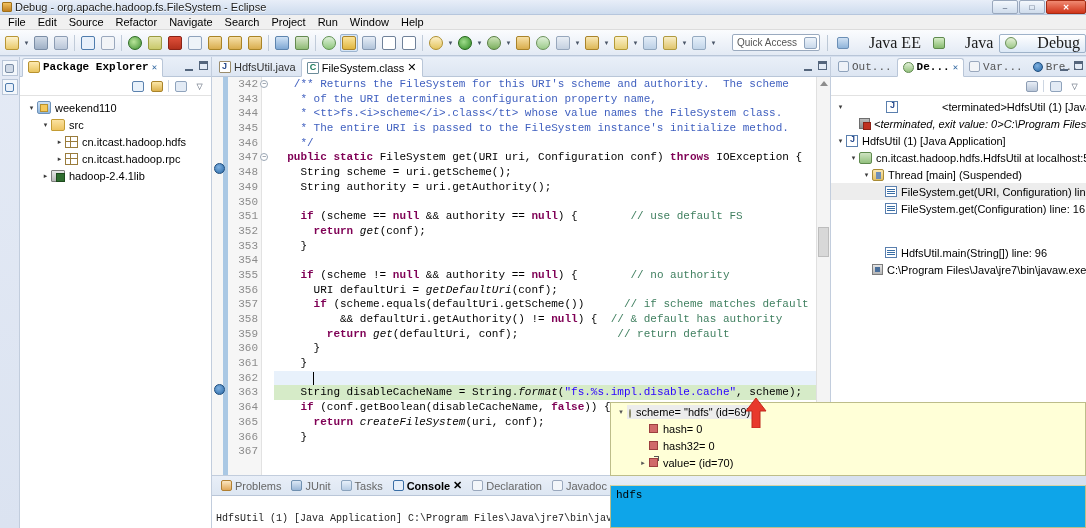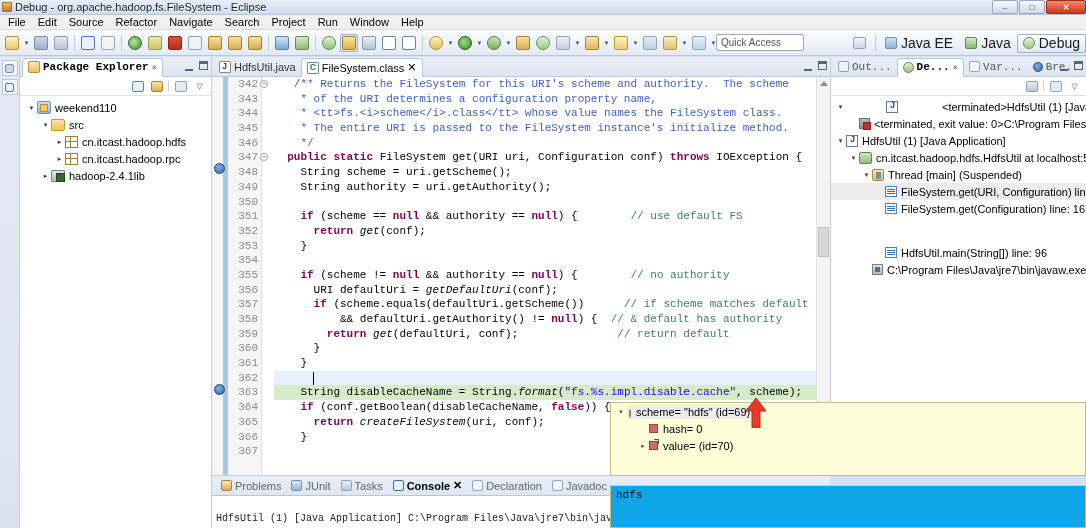--- a/index.html
+++ b/index.html
@@ -70,37 +70,37 @@
   .tb-arrow {
     width: 9px; height: 18px; display: flex; align-items: center;
     justify-content: center; font-size: 6px; color: #4a5668; flex: none;
   }
   .tb-sep { width: 1px; height: 16px; background: #c0cbd9; margin: 0 3px; flex: none; }
   .ico {
     display: inline-block; width: 14px; height: 14px; border-radius: 2px;
     position: relative;
   }
   .quick-access {
-    position: absolute; right: 282px; top: 4px; width: 88px; height: 17px;
+    position: absolute; right: 266px; top: 4px; width: 88px; height: 17px;
     background: #fff; border: 1px solid #9aaabf; border-radius: 2px;
     font-size: 10px; color: #555; padding: 1px 4px; line-height: 14px;
   }
   .persp-bar {
     position: absolute; right: 0; top: 3px; height: 20px;
     display: flex; align-items: center;
   }
   .persp-open {
     width: 20px; height: 18px; margin-right: 3px;
     display: flex; align-items: center; justify-content: center;
   }
   .persp-sep { width: 1px; height: 16px; background: #bcc8d6; margin: 0 3px; }
   .persp-btn {
-    display: flex; align-items: center; gap: 4px; height: 19px;
-    padding: 0 5px; font-size: 14px; color: #1a1a1a;
-    border: 1px solid transparent; border-radius: 2px; white-space: nowrap;
+    display: flex; align-items: center; gap: 20px; height: 19px;
+    padding: 0 5px; font-size: 16px; color: #1a1a1a;
+    border: 1px solid transparent; border-radius: 2px; white-space: nowrap; font-family: Liberation Serif, serif;
   }
   .persp-btn.active {
     border-color: #9eb2c9;
     background: linear-gradient(#ffffff, #dce8f6);
   }
 
   
   .fastbar {
     position: absolute; left: 0; top: 57px; width: 20px; height: 471px;
     background: linear-gradient(#e4eaf5, #dbe3f1);
@@ -686,21 +686,21 @@
         <span class="ico" style="width:12px;height:11px;background:#e3ebf5;border:1px solid #8fa3bc;"></span>
       </div>
       <div class="vt-ico" style="font-size:8px;color:#4a5668;">▽</div>
     </div>
     <div class="dtree" id="debug-tree">
         <div class="dnode" style="padding-left: 4px; gap: 40px;">
           <span class="tw">▾</span>
           <span class="i-launch" style="margin-right: 4px; flex: 0 0 auto;"></span>
           <span>&lt;terminated&gt;HdfsUtil (1) [Java Application]</span>
         </div>
-        <div class="dnode" style="padding-left: 17px;">
+        <div class="dnode" style="padding-left: 17px; font-style: italic;">
           <span class="tw"></span>
           <span class="i-term" style="margin-right: 4px; flex: 0 0 auto;"></span>
           <span>&lt;terminated, exit value: 0&gt;C:\Program Files</span>
         </div>
         <div class="dnode" style="padding-left: 4px;">
           <span class="tw">▾</span>
           <span class="i-launch" style="margin-right: 4px; flex: 0 0 auto;"></span>
           <span>HdfsUtil (1) [Java Application]</span>
         </div>
         <div class="dnode" style="padding-left: 17px;">
@@ -788,20 +788,25 @@
         <div class="pop-row" style="padding-left: 4px;">
           <span class="pw">▾</span>
           <span style="background: rgb(236, 236, 236); padding: 1px 2px;"><span class="i-varo"></span><span class="pop-label">scheme= "hdfs" (id=69)</span></span>
         </div>
         <div class="pop-row" style="padding-left: 26px;">
           <span class="pw"></span>
           <span class="i-var"></span>
           <span class="pop-label">hash= 0</span>
         </div>
         <div class="pop-row" style="padding-left: 26px;">
+          <span class="pw"></span>
+          <span class="i-var"></span>
+          <span class="pop-label">hash32= 0</span>
+        </div>
+        <div class="pop-row" style="padding-left: 26px;">
           <span class="pw">▸</span>
           <span class="i-varf"></span>
           <span class="pop-label">value= (id=70)</span>
         </div>
       </div>
   </div>
   <div id="detail-pane">hdfs</div>
 
   <svg id="cursor-arrow" viewBox="0 0 24 30">
     <path d="M12 0 L22 13 L16 13 L16 30 L8 30 L8 13 L2 13 Z" fill="#e8392c" stroke="#c0281c" stroke-width="1"></path>

